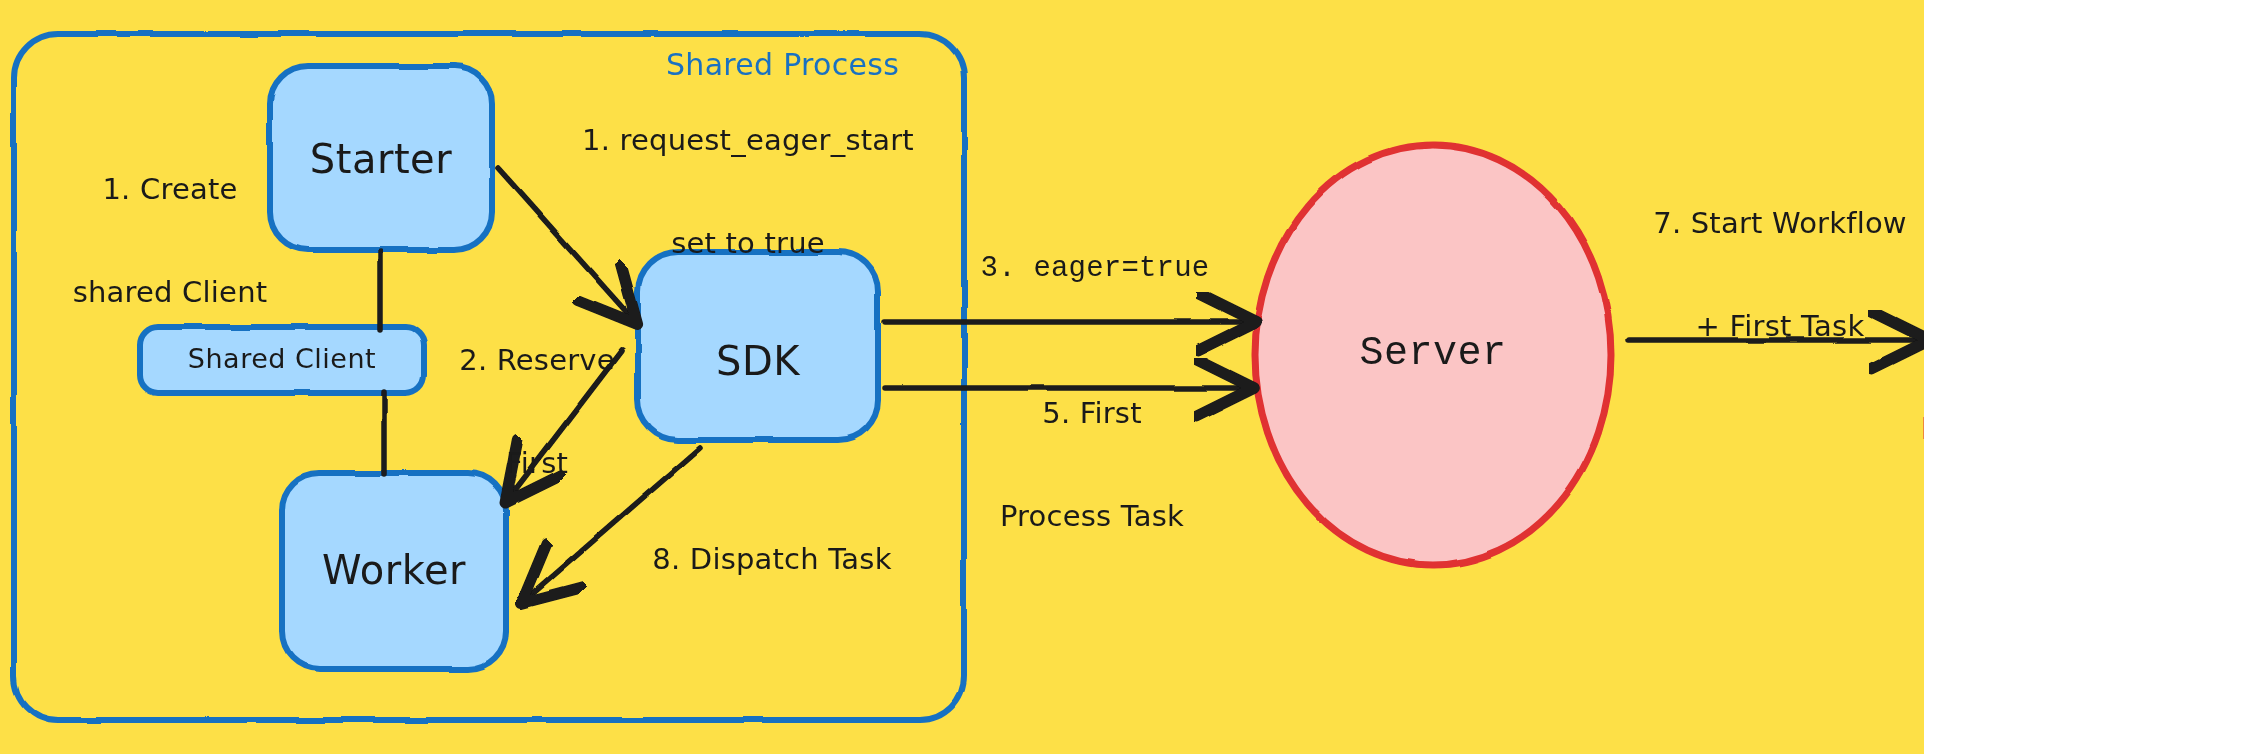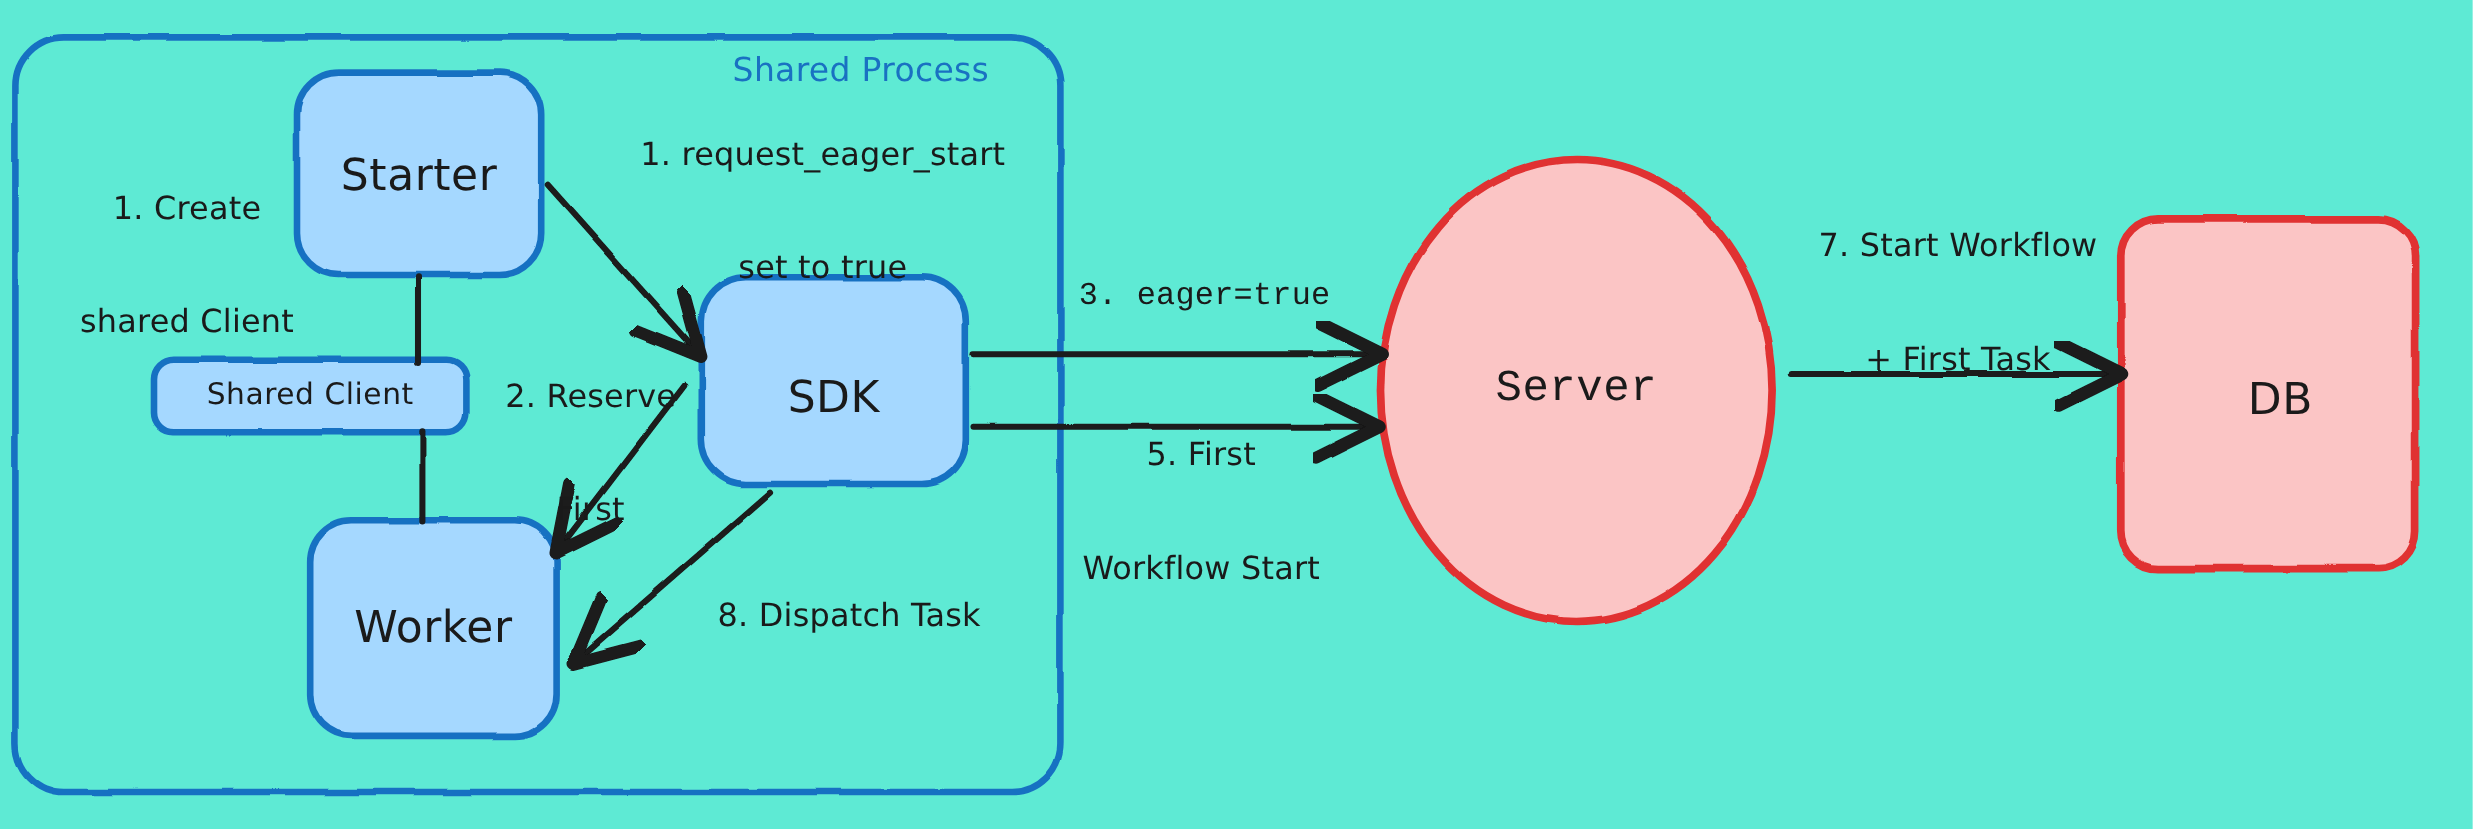--- a/index.html
+++ b/index.html
@@ -5,23 +5,23 @@
   html, body {
     margin: 0;
     padding: 0;
     background: #ffffff;
   }
   body {
     font-family: "DejaVu Sans", sans-serif;
   }
   #canvas {
     position: relative;
-    width: 2248px;
+    width: 1924px;
     height: 754px;
-    background: #5eead4;
+    background: #fde047;
     overflow: hidden;
   }
   #canvas svg.layer {
     position: absolute;
     left: 0;
     top: 0;
     width: 2248px;
     height: 754px;
   }
   .node-label, .edge-label, .group-title {
@@ -137,20 +137,20 @@
     <div>3. eager=true</div>
   </div>
 
   <div class="edge-label ctr" style="left:1780px; top:275px;">
     <div>7. Start Workflow</div>
     <div>+ First Task</div>
   </div>
 
   <div class="edge-label ctr" style="left:1092px; top:465px;">
     <div>5. First</div>
-    <div>Workflow Start</div>
+    <div>Process Task</div>
   </div>
 
   <div class="edge-label ctr" style="left:772px; top:560px;">
     <div>8. Dispatch Task</div>
   </div>
 
 </div>
 
 </body></html>

